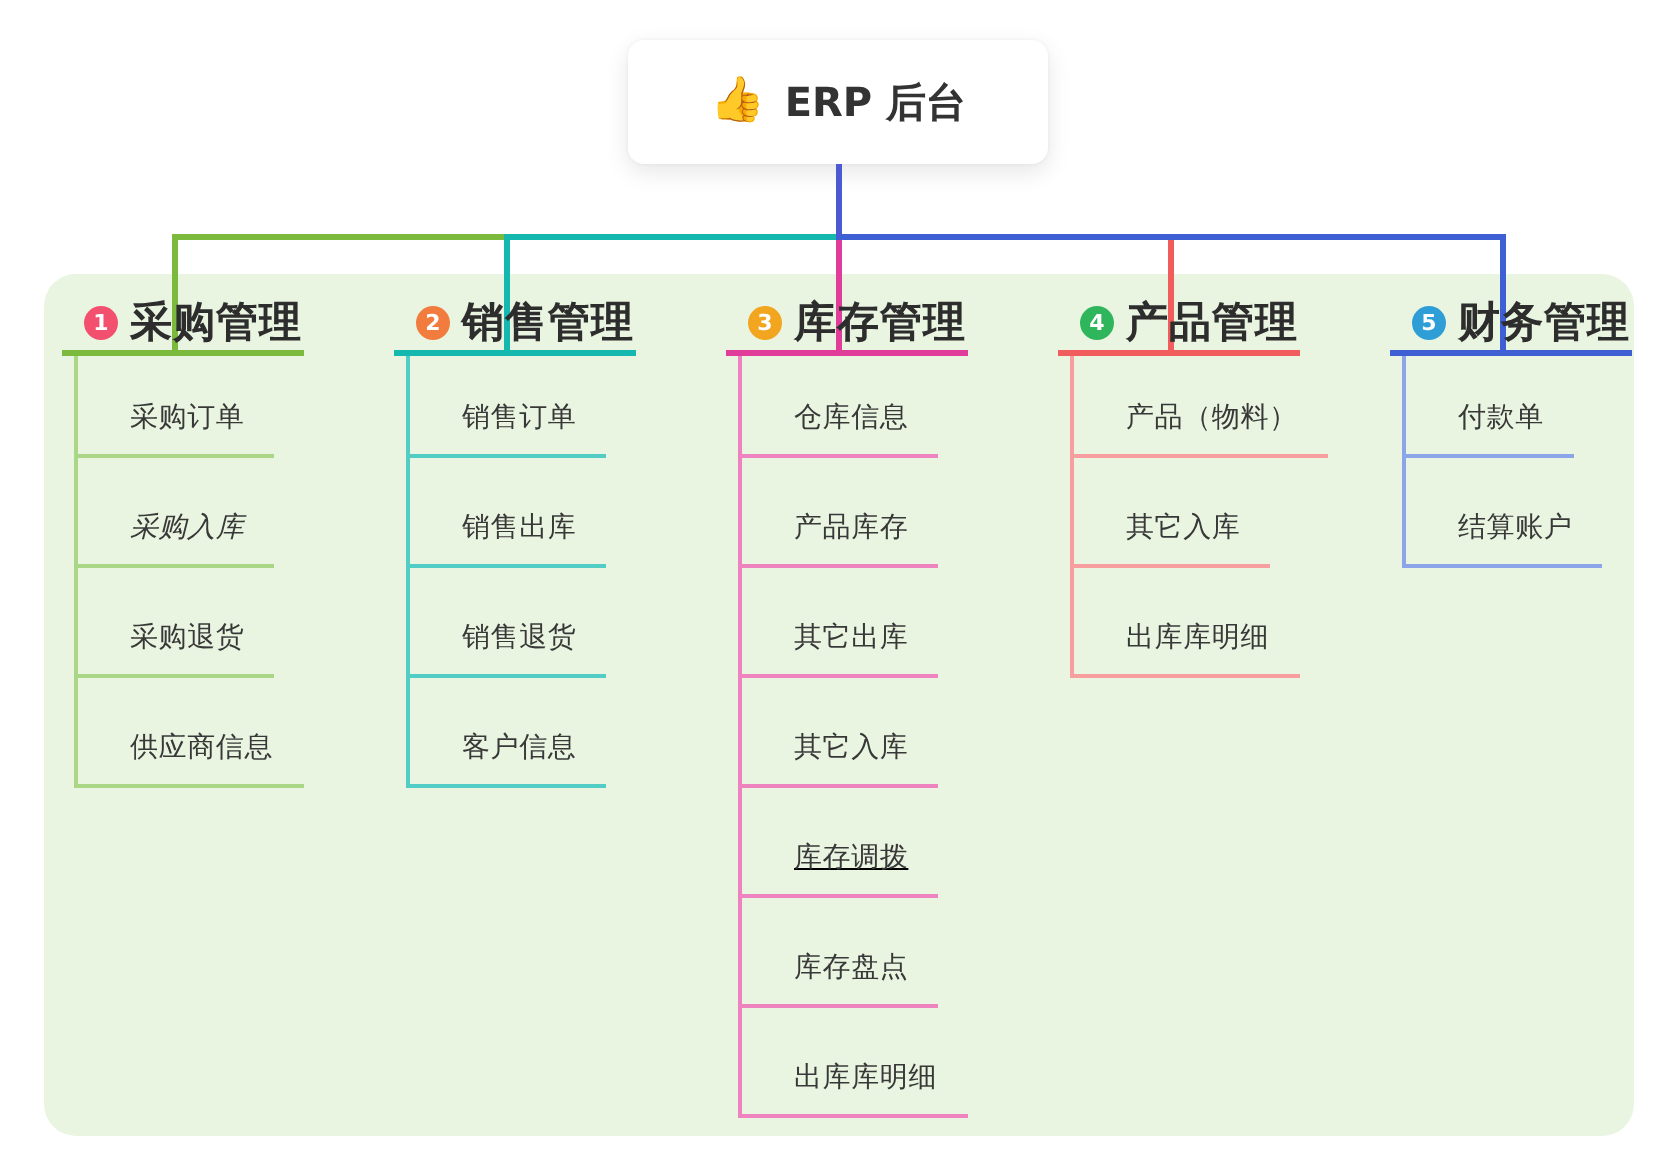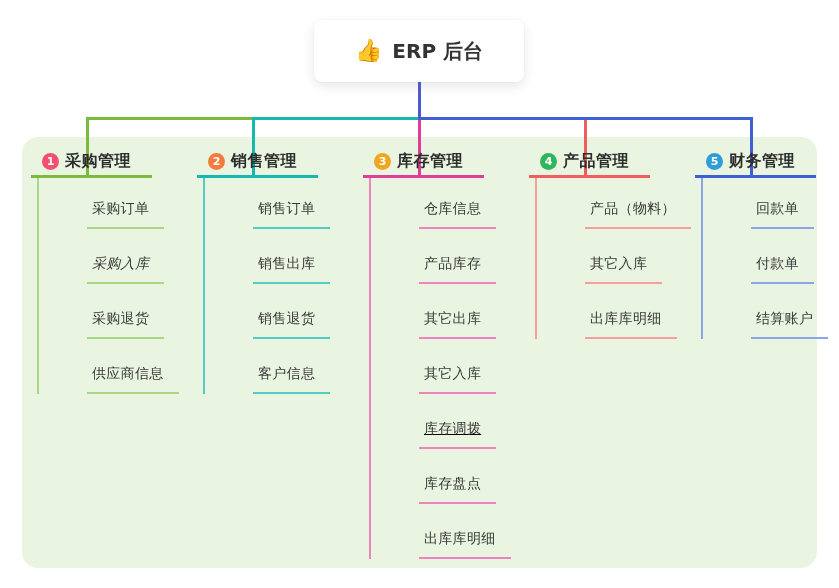--- a/index.html
+++ b/index.html
@@ -22,29 +22,28 @@
   .branch { position:absolute; top:147px; width:121px; }
   .branch-title {
     height:31px; display:flex; align-items:center; gap:6px;
     padding-left:11px; border-bottom:3px solid #999; white-space:nowrap;
   }
   .badge {
     width:17px; height:17px; border-radius:50%; flex:none;
     color:#fff; font-size:11px; font-weight:bold;
     display:flex; align-items:center; justify-content:center;
   }
-  .branch-label { font-size:16px; font-weight:600; color:#2d2d2d; letter-spacing:.5px; }
+  .branch-label { font-size:21px; font-weight:600; color:#2d2d2d; letter-spacing:.5px; }
 
   .children { margin-left:6px; border-left:2px solid #ccc; }
   .child {
     height:55px; width:max-content;
     display:flex; align-items:flex-end;
-    padding:0 15px 9px 5px;
+    padding:0 15px 9px 26px;
     border-bottom:2px solid #ccc;
-    margin-left:48px;
   }
   .child:first-child { height:51px; }
   .child-label { font-size:14px; color:#383838; white-space:nowrap; letter-spacing:.3px; }
 </style>
 </head>
 <body>
 
 <div class="canvas">
   <div class="panel" style="background: rgb(233, 245, 225);"></div>
 
@@ -151,23 +150,20 @@
   </div>
         </div>
   </div>
       <div class="branch" style="left: 695px;">
     <div class="branch-title" style="border-bottom-color: rgb(63, 96, 212);">
       <span class="badge" style="background: rgb(47, 158, 215);">5</span>
       <span class="branch-label">财务管理</span>
     </div>
     <div class="children" style="border-left-color: rgb(140, 165, 233);">
           <div class="child" style="border-bottom-color: rgb(140, 165, 233);">
-    <span class="child-label">回款单</span>
-  </div>
-          <div class="child" style="border-bottom-color: rgb(140, 165, 233);">
     <span class="child-label">付款单</span>
   </div>
           <div class="child" style="border-bottom-color: rgb(140, 165, 233);">
     <span class="child-label">结算账户</span>
   </div>
         </div>
   </div>
     </div>
 </div>
 

